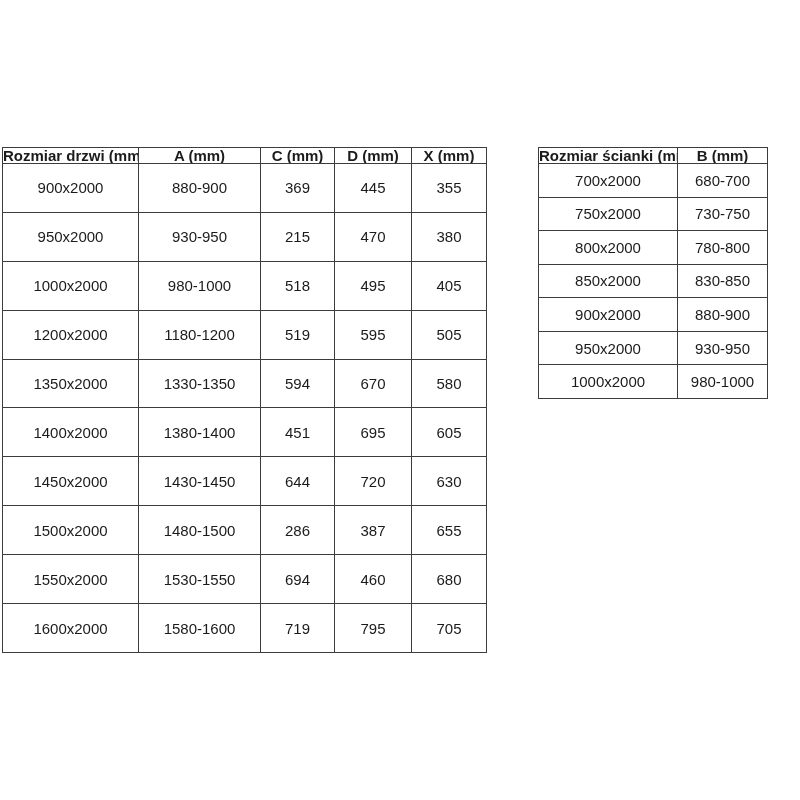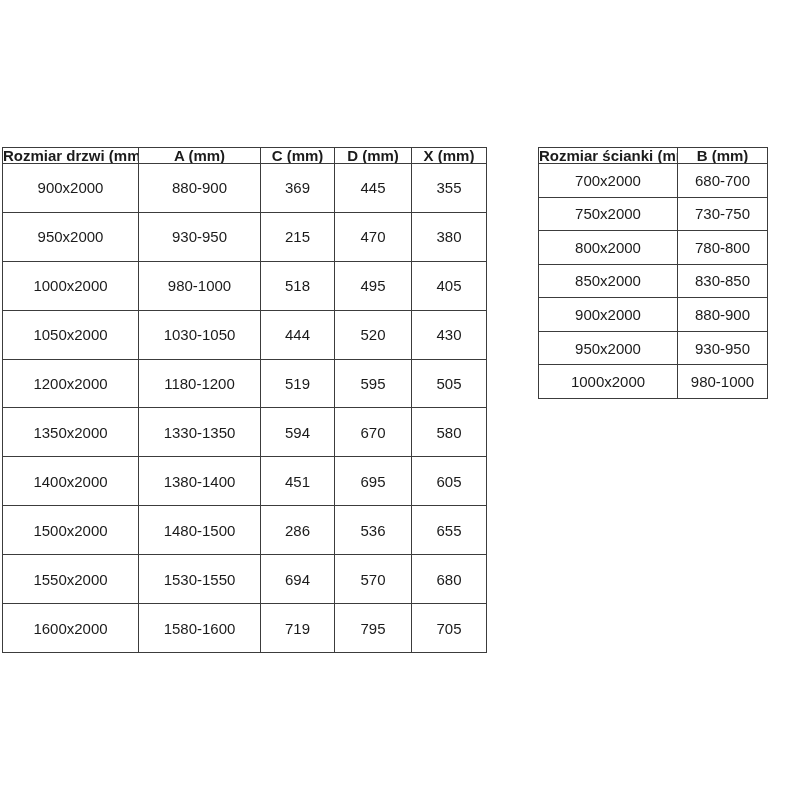--- a/index.html
+++ b/index.html
@@ -100,27 +100,20 @@
           <td>380</td>
         </tr>
         <tr>
           <td>1000x2000</td>
           <td>980-1000</td>
           <td>518</td>
           <td>495</td>
           <td>405</td>
         </tr>
         <tr>
-          <td>1050x2000</td>
-          <td>1030-1050</td>
-          <td>444</td>
-          <td>520</td>
-          <td>430</td>
-        </tr>
-        <tr>
           <td>1200x2000</td>
           <td>1180-1200</td>
           <td>519</td>
           <td>595</td>
           <td>505</td>
         </tr>
         <tr>
           <td>1350x2000</td>
           <td>1330-1350</td>
           <td>594</td>
@@ -128,31 +121,38 @@
           <td>580</td>
         </tr>
         <tr>
           <td>1400x2000</td>
           <td>1380-1400</td>
           <td>451</td>
           <td>695</td>
           <td>605</td>
         </tr>
         <tr>
+          <td>1450x2000</td>
+          <td>1430-1450</td>
+          <td>644</td>
+          <td>720</td>
+          <td>630</td>
+        </tr>
+        <tr>
           <td>1500x2000</td>
           <td>1480-1500</td>
           <td>286</td>
-          <td>536</td>
+          <td>387</td>
           <td>655</td>
         </tr>
         <tr>
           <td>1550x2000</td>
           <td>1530-1550</td>
           <td>694</td>
-          <td>570</td>
+          <td>460</td>
           <td>680</td>
         </tr>
         <tr>
           <td>1600x2000</td>
           <td>1580-1600</td>
           <td>719</td>
           <td>795</td>
           <td>705</td>
         </tr>
       </tbody>

